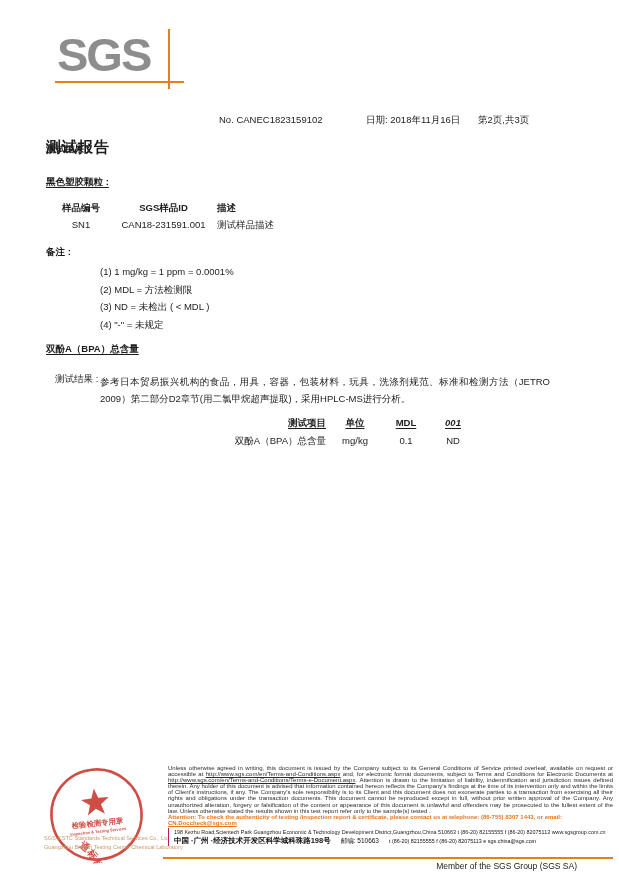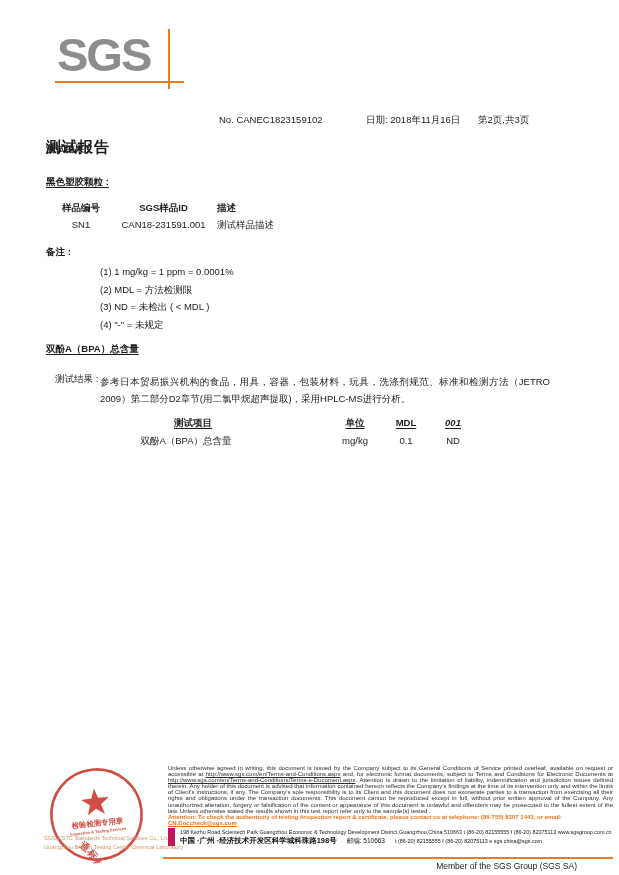--- a/index.html
+++ b/index.html
@@ -43,39 +43,39 @@
   
   .bpa-title{position:absolute;left:46px;top:343px;font-size:9.5px;font-weight:bold;
     text-decoration:underline;text-underline-offset:2px;}
   .method-label{position:absolute;left:55px;top:373px;font-size:9.5px;}
   .method-text{position:absolute;left:100px;top:373px;width:450px;font-size:9.5px;
     line-height:17px;text-align:justify;}
 
   
   .result-table{position:absolute;left:46px;top:414px;width:445px;font-size:9.5px;}
   .rt-row{display:flex;line-height:18px;}
-  .rt-c1{width:280px;text-align:center;}
+  .rt-c1{width:280px;text-align:right;}
   .rt-head .rt-c1{padding-left:14px;box-sizing:border-box;}
   .rt-c2{width:58px;text-align:center;}
   .rt-c3{width:44px;text-align:center;}
   .rt-c4{width:50px;text-align:center;}
   .rt-head span{font-weight:bold;}
   .rt-head .u{text-decoration:underline;text-underline-offset:2px;}
   .rt-head .rt-c4 .u{font-style:italic;}
 
   
   .stamp{position:absolute;left:48px;top:766px;width:97px;height:97px;opacity:.88;transform:rotate(-6deg);}
   .company-lines{position:absolute;left:44px;top:834px;width:150px;color:#c9996a;
     font-size:5.6px;line-height:9px;}
   .footer-right{position:absolute;left:168px;top:765px;width:445px;}
   .disclaimer{font-size:6px;line-height:6.1px;text-align:justify;color:#2d2d2d;letter-spacing:0;}
   .disclaimer a{color:#2d2d2d;text-decoration:underline;}
   .attention{margin-top:2px;font-size:6px;line-height:6.3px;color:#e8751a;font-weight:bold;}
   .attention a{color:#e8751a;text-decoration:underline;}
-  .address-block{margin-top:2px;border-left:7px solid #be185d;padding-left:5px;}
+  .address-block{margin-top:2px;border-left:1px solid #be185d;padding-left:5px;}
   .addr-row1{font-size:5.4px;line-height:8px;white-space:nowrap;color:#222;}
   .addr-row2{display:flex;align-items:baseline;gap:10px;white-space:nowrap;color:#111;}
   .addr-cn{font-size:7.5px;font-weight:bold;}
   .addr-post{font-size:6.5px;}
   .addr-contact{font-size:5.4px;}
   .footer-orange-line{position:absolute;left:163px;top:857px;width:450px;height:2px;background:#e87d1e;}
   .member-line{position:absolute;left:16px;top:861px;width:561px;text-align:right;font-size:8.5px;color:#222;}
 </style>
 </head>
 <body>

